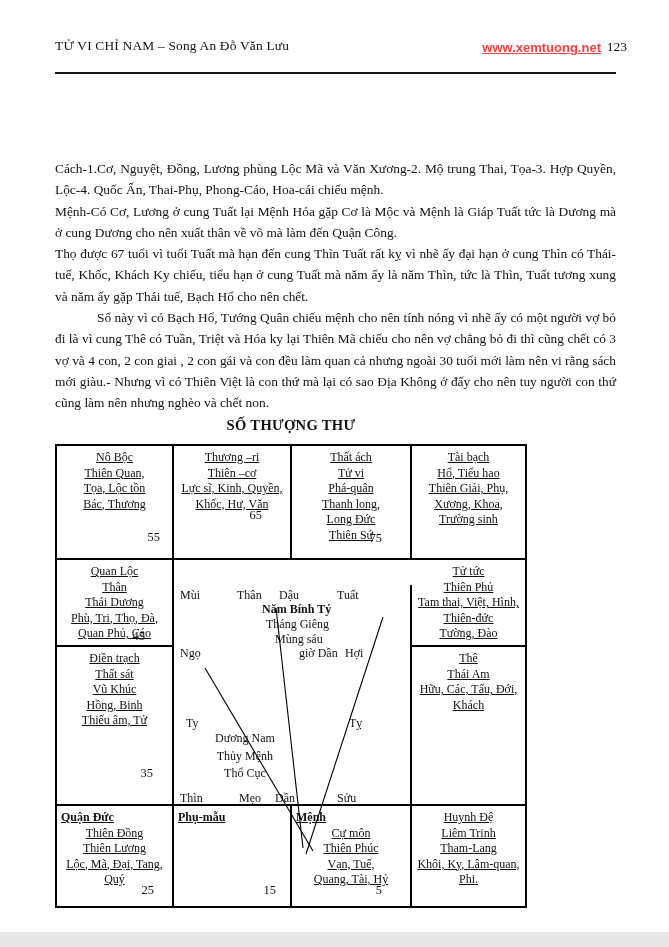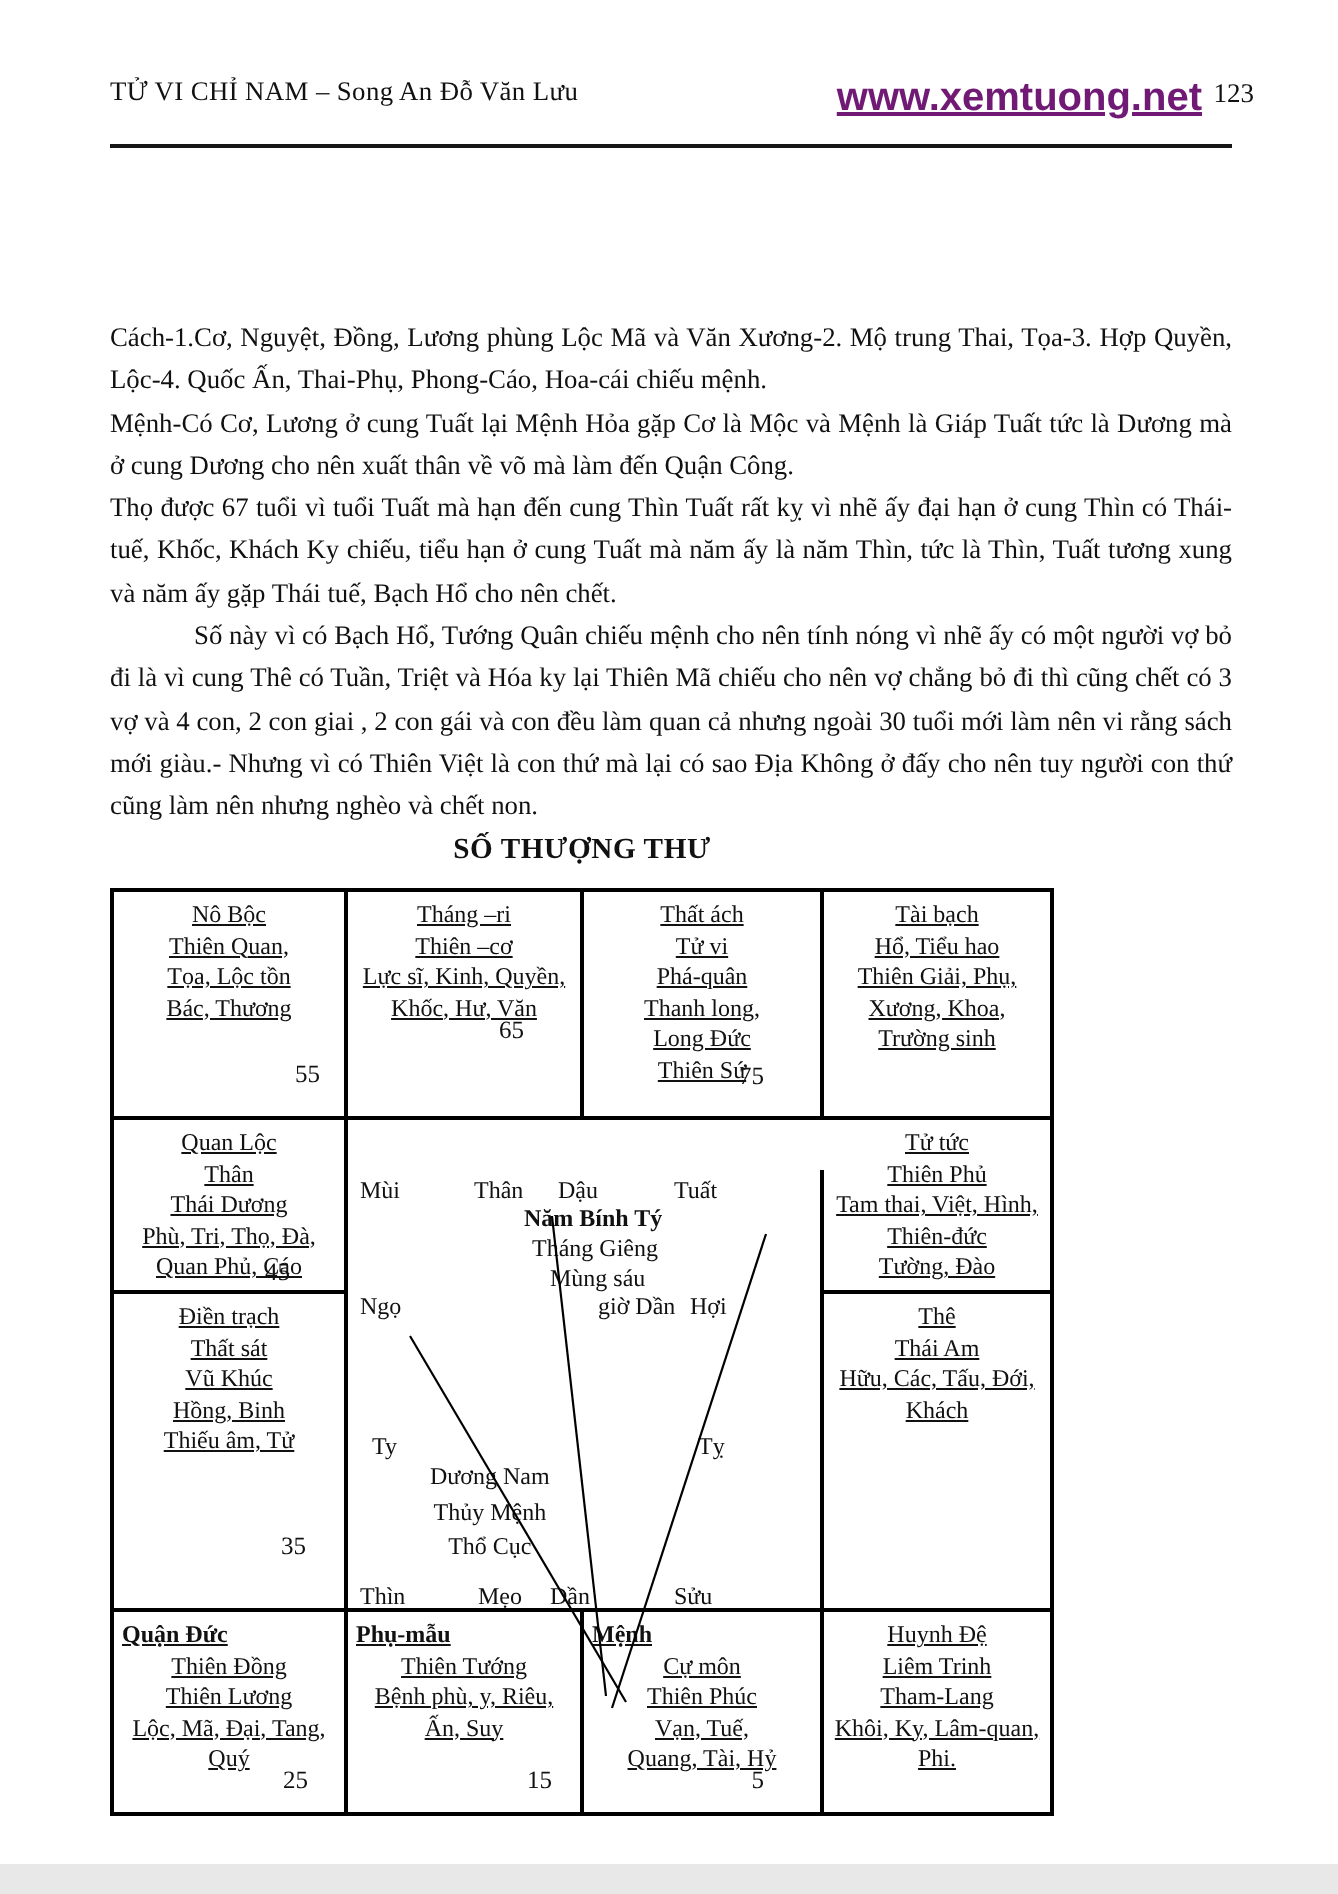--- a/index.html
+++ b/index.html
@@ -5,21 +5,21 @@
   html,body{margin:0;padding:0;background:#e8e8e8;}
   .page{
     position:relative;width:669px;height:932px;background:#ffffff;
     margin:0 auto;overflow:hidden;color:#111;
     font-family:"Liberation Serif", serif;
   }
   
   .header{position:absolute;top:38px;left:55px;width:560px;display:flex;justify-content:space-between;align-items:flex-start;}
   .header-title{font-size:13.4px;letter-spacing:.2px;}
   .header-right{position:relative;padding-right:14px;}
-  .header-url{font-family:"Liberation Sans", sans-serif;font-weight:bold;font-size:20px;color:#701a75;text-decoration:underline;cursor:pointer;}
+  .header-url{font-family:"Liberation Sans", sans-serif;font-weight:bold;font-size:13px;color:#ef4444;text-decoration:underline;cursor:pointer;}
   .header-pagenum{position:absolute;right:-12px;top:1px;font-size:13.5px;color:#111;}
   .rule{position:absolute;top:72px;left:55px;width:561px;border-top:2px solid #161616;}
   
   .content{position:absolute;top:158px;left:55px;width:561px;font-size:13.4px;line-height:21.3px;text-align:justify;}
   .content p{margin:0;}
   .content p.indent{text-indent:42px;}
   .section-title{width:472px;text-align:center;font-weight:bold;font-size:14.6px;margin-top:1px;letter-spacing:.3px;}
   
   .chart-wrap{position:absolute;top:444px;left:55px;width:472px;height:464px;}
   .chart{
@@ -67,21 +67,21 @@
     <div class="chart">
 
       <div class="c" style="grid-column:1;grid-row:1">
         <div class="ct">Nô Bộc</div>
         <div class="cs">Thiên Quan,
 Tọa, Lộc tồn
 Bác, Thương</div>
         <div class="num" style="right:12px;bottom:13px">55</div>
       </div>
       <div class="c" style="grid-column:2;grid-row:1">
-        <div class="ct">Tháng –ri</div>
+        <div class="ct">Thương –ri</div>
         <div class="cs">Thiên –cơ
 Lực sĩ, Kinh, Quyền,
 Khốc, Hư, Văn</div>
         <div class="num" style="right:28px;bottom:35px">65</div>
       </div>
       <div class="c" style="grid-column:3;grid-row:1">
         <div class="ct">Thất ách</div>
         <div class="cs">Tử vi
 Phá-quân
 Thanh long,
@@ -153,23 +153,20 @@
       <div class="c no-b" style="grid-column:1;grid-row:4">
         <div class="ct tl">Quận Đức</div>
         <div class="cs">Thiên Đồng
 Thiên Lương
 Lộc, Mã, Đại, Tang,
 Quý</div>
         <div class="num" style="right:18px;bottom:8px">25</div>
       </div>
       <div class="c no-b" style="grid-column:2;grid-row:4">
         <div class="ct tl">Phụ-mẫu</div>
-        <div class="cs">Thiên Tướng
-Bệnh phù, y, Riêu,
-Ấn, Suy</div>
         <div class="num" style="right:14px;bottom:8px">15</div>
       </div>
       <div class="c no-b" style="grid-column:3;grid-row:4">
         <div class="ct tl">Mệnh</div>
         <div class="cs">Cự môn
 Thiên Phúc
 Vạn, Tuế,
 Quang, Tài, Hỷ</div>
         <div class="num" style="right:28px;bottom:8px">5</div>
       </div>

